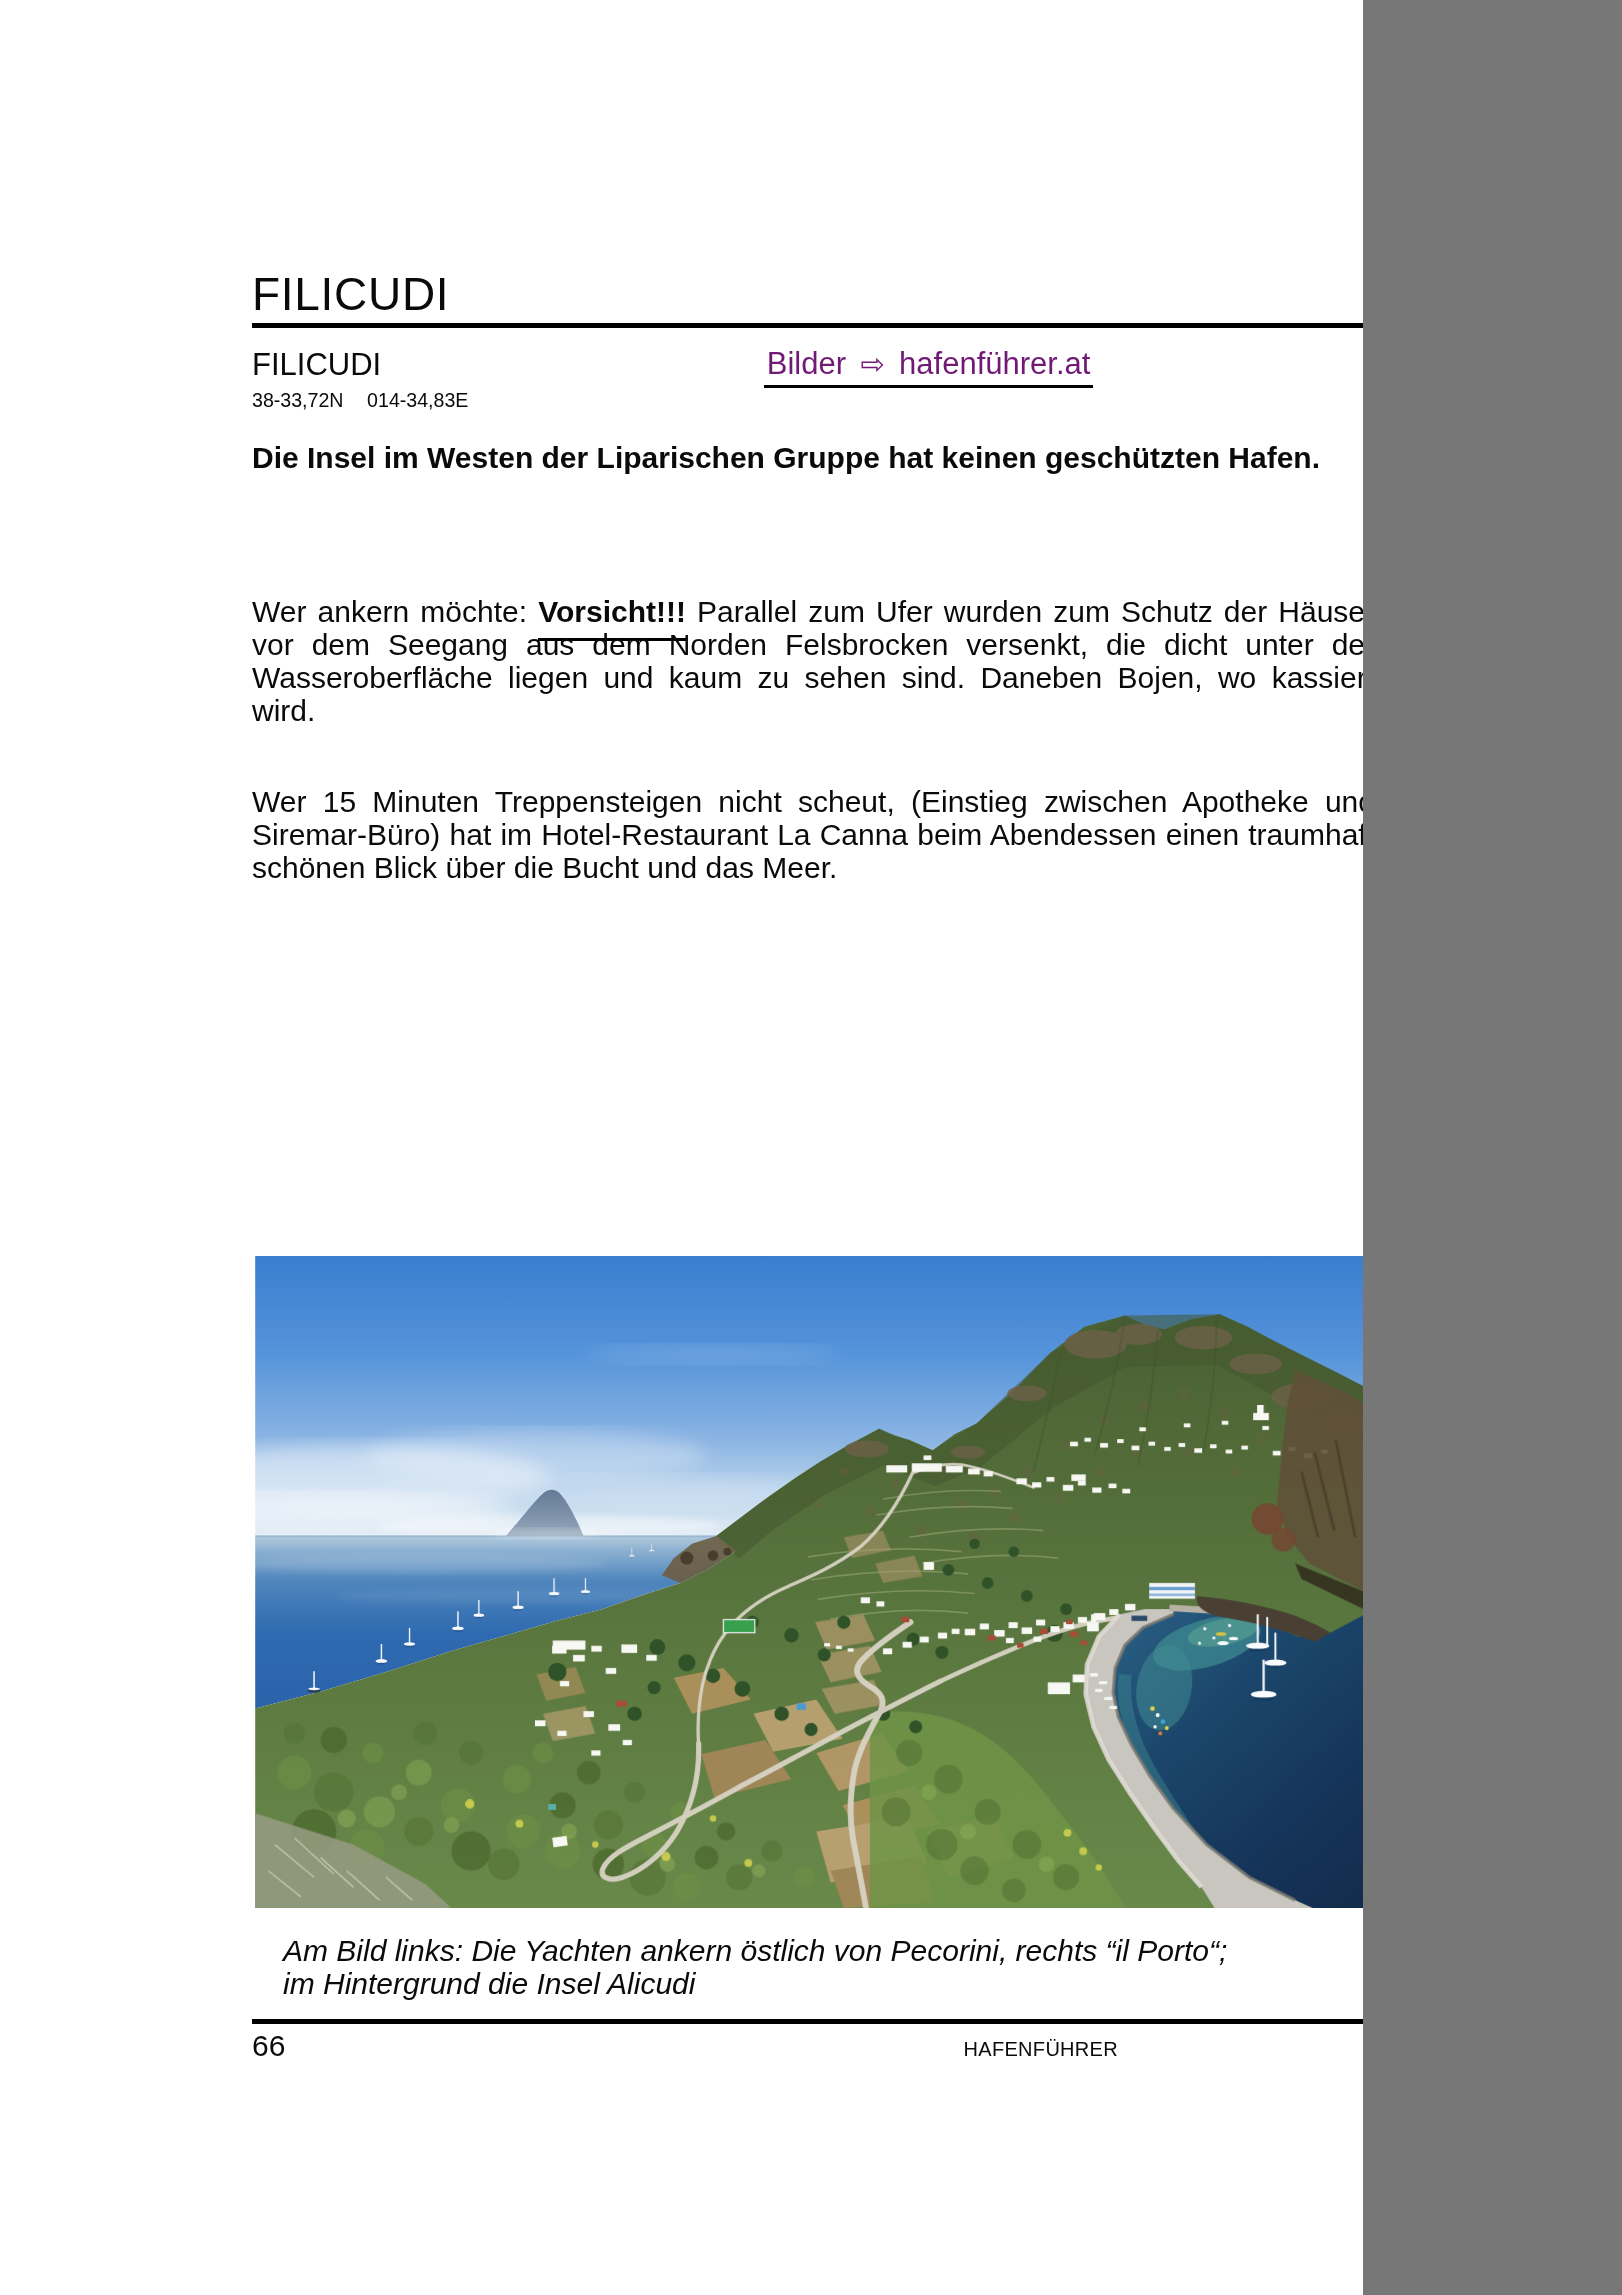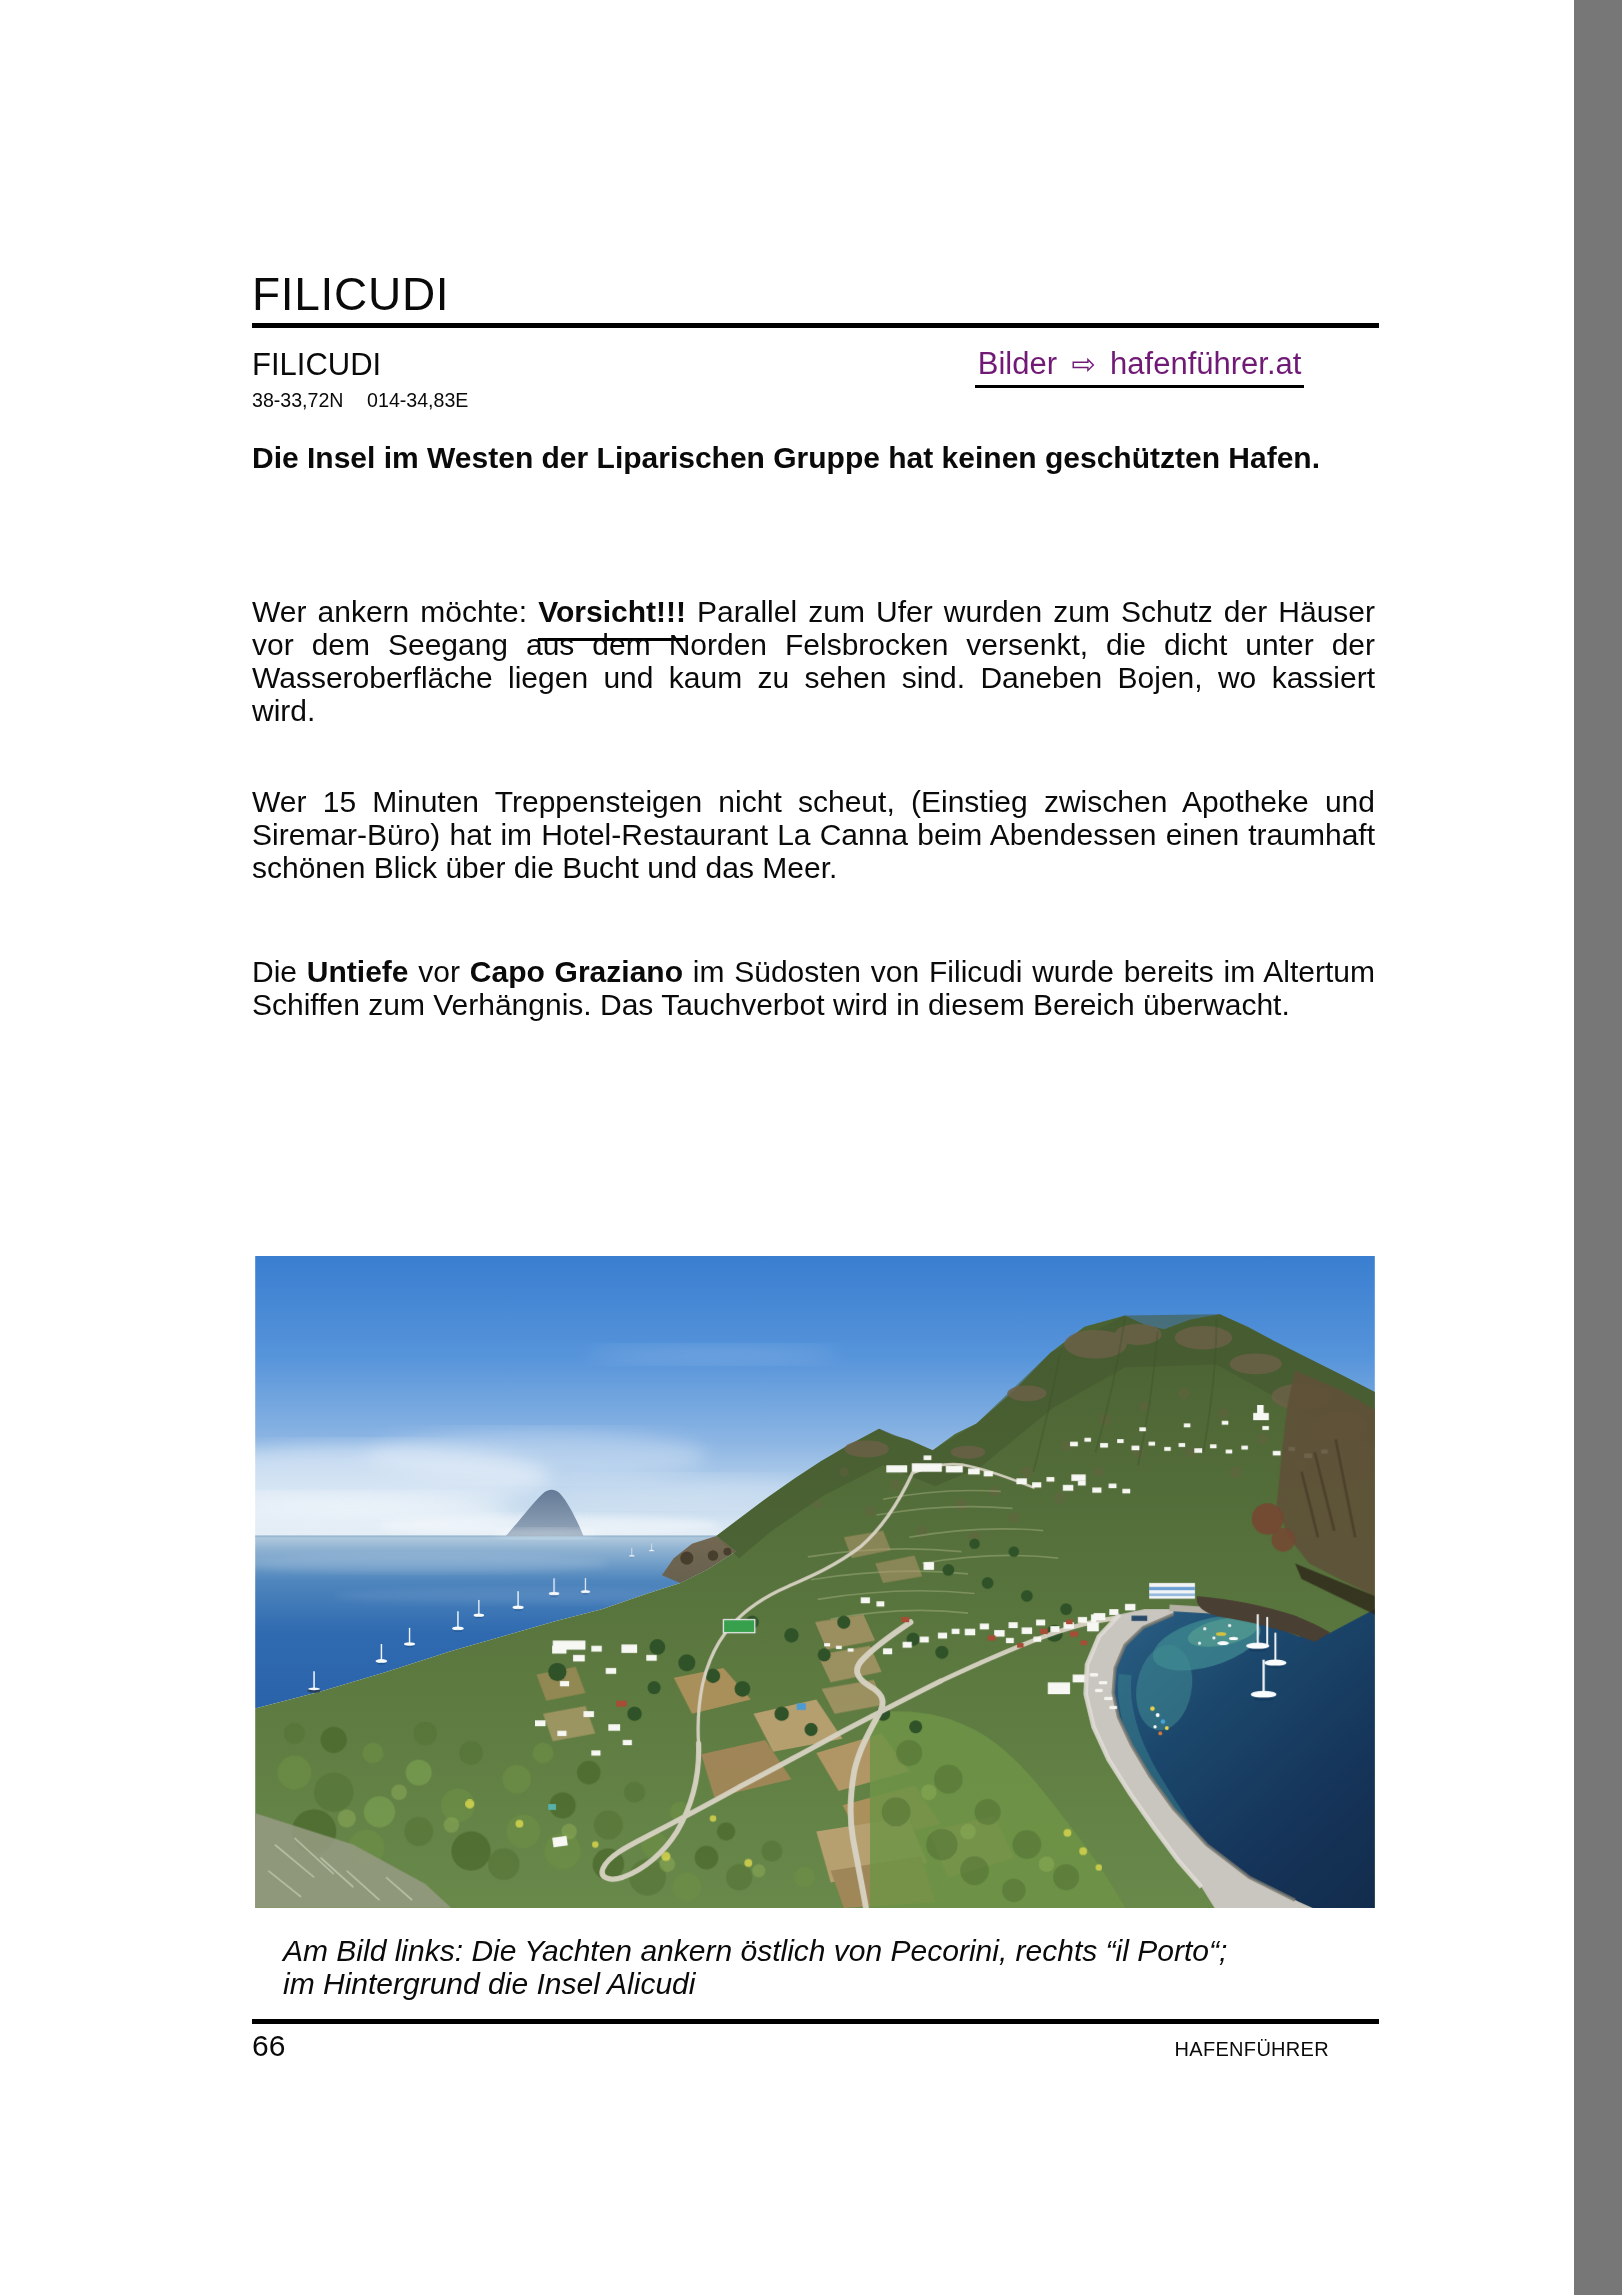--- a/index.html
+++ b/index.html
@@ -1,16 +1,16 @@
 <!DOCTYPE html>
 <html style="font-size:10.5px"><head>
 <meta charset="utf-8">
 <style>
   html,body{margin:0;padding:0;background:#777;}
-  .page{position:relative;width:1574px;height:2295px;background:#ffffff;overflow:hidden;
+  .page{position:relative;width:1363px;height:2295px;background:#ffffff;overflow:hidden;
         font-family:"Liberation Sans", sans-serif;color:#0a0a0a;}
   .abs{position:absolute;}
   #page-title{left:252px;top:270px;font-size:46px;line-height:48px;font-weight:400;letter-spacing:0.7px;}
   .rule{left:252px;width:1127px;height:4.6px;background:#000;}
   #title-rule{top:323px;}
   #footer-rule{top:2019px;}
   #section-title{left:252px;top:348px;font-size:31px;line-height:34px;}
   #bilder-link{top:347px;right:270px;font-size:31px;line-height:34px;color:#701a75;text-decoration:none;
                border-bottom:3.3px solid #000;padding:0 2.6px 3.9px 2.6px;display:inline-block;}
   #bilder-link .arrow{font-family:"DejaVu Sans", sans-serif;margin:0 14.4px;font-size:29px;}
@@ -45,21 +45,20 @@
     <span>Bilder</span><span class="arrow">⇨</span><span>hafenführer.at</span>
   </a>
 
   <div class="abs" id="coords">
     <span>38-33,72N</span><span class="lon">014-34,83E</span>
   </div>
 
   <div class="abs para" id="para-1"><span class="b">Die Insel im Westen der Liparischen Gruppe hat keinen geschützten Hafen.</span></div>
   <div class="abs para" id="para-3"><span>Wer ankern möchte: </span><span class="b u">Vorsicht!!!</span><span> Parallel zum Ufer wurden zum Schutz der Häuser vor dem Seegang aus dem Norden Felsbrocken versenkt, die dicht unter der Wasseroberfläche liegen und kaum zu sehen sind. Daneben Bojen, wo kassiert wird.</span></div>
   <div class="abs para" id="para-5"><span>Wer 15 Minuten Treppensteigen nicht scheut, (Einstieg zwischen Apotheke und Siremar-Büro) hat im Hotel-Restaurant La Canna beim Abendessen einen traumhaft schönen Blick über die Bucht und das Meer.</span></div>
-  <div class="abs para" id="para-6"><span>Die </span><span class="b">Untiefe</span><span> vor </span><span class="b">Capo Graziano</span><span> im Südosten von Filicudi wurde bereits im Altertum Schiffen zum Verhängnis. Das Tauchverbot wird in diesem Bereich überwacht.</span></div>
 
   <div class="abs" id="island-photo">
   <svg width="1120" height="652" viewBox="0 0 1712 997" xmlns="http://www.w3.org/2000/svg">
     <defs>
       <linearGradient id="skyG" x1="0" y1="0" x2="0" y2="1">
         <stop offset="0" stop-color="#3a7ed0"></stop>
             <stop offset="0.35" stop-color="#5694da"></stop>
         <stop offset="0.65" stop-color="#8cb5e3"></stop>
             <stop offset="0.88" stop-color="#c6dbee"></stop>
         <stop offset="1" stop-color="#e7eff6"></stop>

